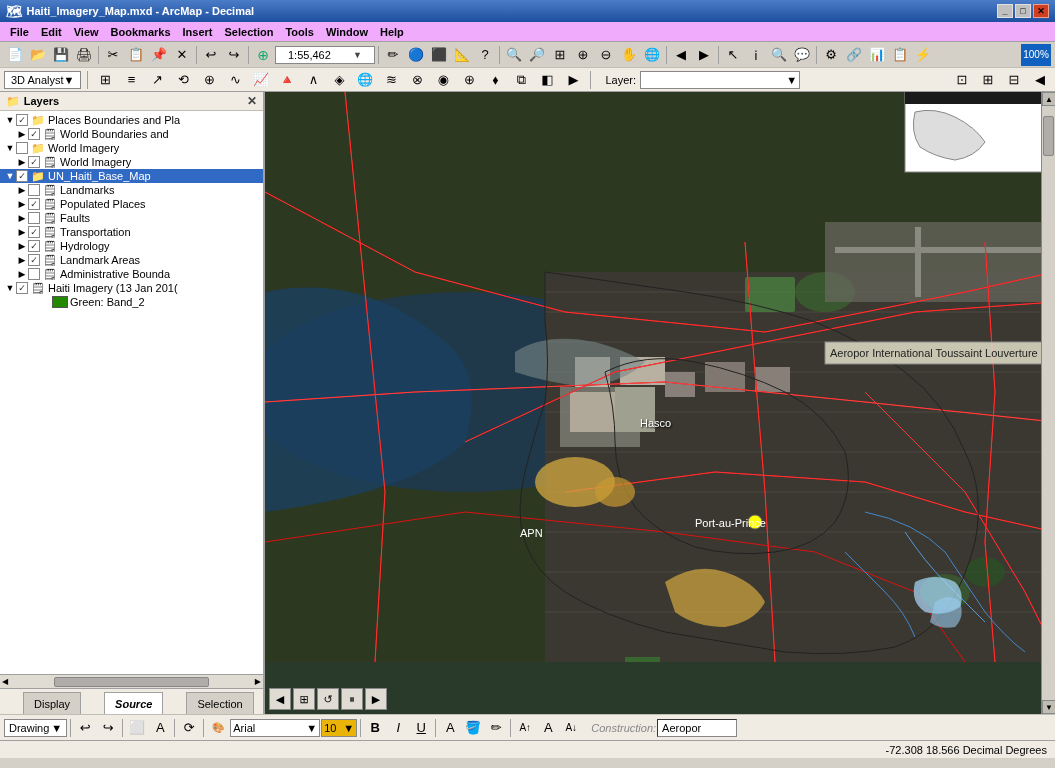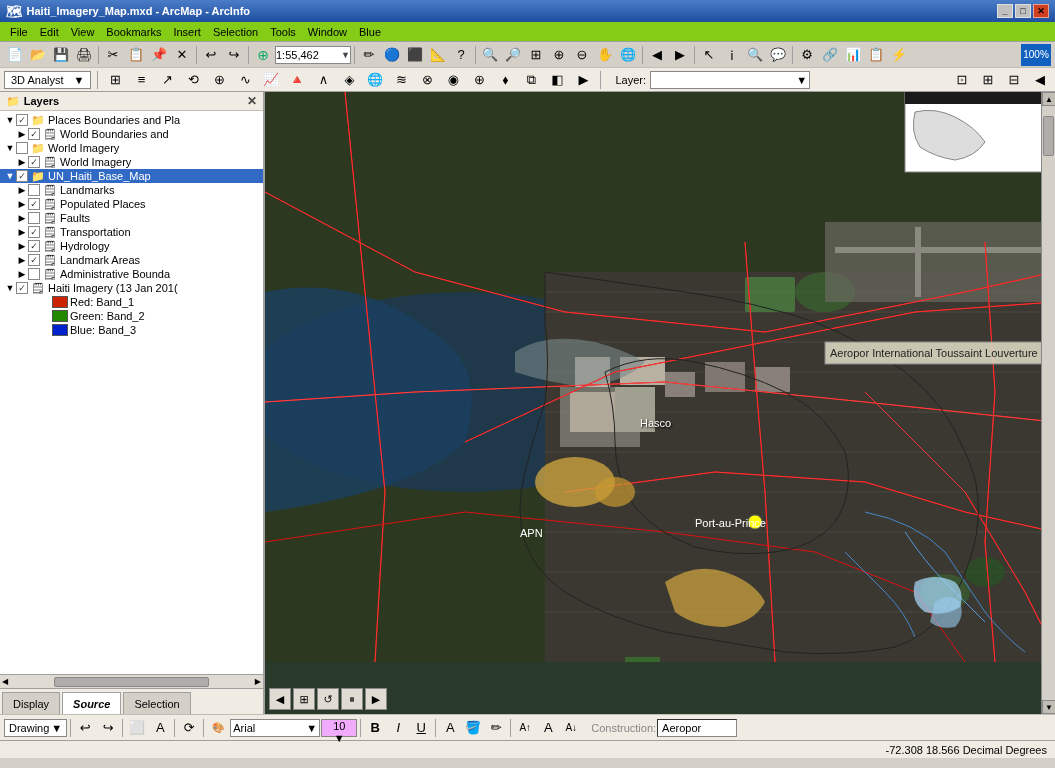--- a/index.html
+++ b/index.html
@@ -17,52 +17,52 @@
     #title-bar-controls { display: flex; gap: 2px; }
     .title-btn {
       width: 16px; height: 14px; border: 1px solid rgba(255,255,255,0.5);
       background: #c0c0c0; color: black; font-size: 9px; cursor: pointer;
       display: flex; align-items: center; justify-content: center;
     }
     .title-btn.close { background: #d04020; }
 
     
     #menu-bar {
-      height: 20px; background: #84cc16; border-bottom: 1px solid #a0a0a0;
-      display: flex; align-items: center; padding: 0 4px;
+      height: 20px; background: #f0abfc; border-bottom: 1px solid #a0a0a0;
+      display: flex; align-items: center; padding: 0 4px; font-weight: bold;
     }
     .menu-item {
       padding: 2px 6px; cursor: pointer; font-size: 11px;
     }
     .toolbar-row {
       height: 26px; display: flex; align-items: center; padding: 1px 4px; gap: 1px;
       border-bottom: 1px solid #c0bdb5;
     }
     .tb-btn {
       width: 22px; height: 22px; border: 1px solid transparent;
       background: transparent; cursor: pointer; display: flex;
       align-items: center; justify-content: center; font-size: 13px;
     }
     .tb-separator { width: 1px; height: 18px; background: #a0a0a0; margin: 0 2px; }
     .scale-box {
       border: 1px solid #888; background: white; height: 18px;
-      width: 76px; padding: 0 0; font-size: 11px;
+      width: 100px; padding: 0 12px; font-size: 11px;
       display: flex; align-items: center; justify-content: space-between;
     }
     .scale-dropdown { font-size: 9px; color: #444; cursor: pointer; }
 
     
     #analyst-toolbar {
       height: 24px; background: #f0ece4; border-bottom: 1px solid #a0a0a0;
       display: flex; align-items: center; padding: 0 4px; gap: 4px;
     }
     .analyst-label {
       border: 1px solid #888; background: white;
       padding: 1px 6px; font-size: 11px; height: 18px;
-      display: flex; align-items: center; gap: 10px; cursor: pointer;
+      display: flex; align-items: center; gap: 0; cursor: pointer;
     }
     .layer-label { font-size: 11px; margin-left: 8px; }
     .layer-dropdown {
       border: 1px solid #888; background: white; height: 18px;
       width: 160px; font-size: 11px; padding: 0 2px;
       display: flex; align-items: center; justify-content: space-between;
     }
 
     
     #main { display: flex; height: calc(768px - 22px - 20px - 26px - 24px - 26px - 28px); }
@@ -121,21 +121,21 @@
     }
 
     
     #toc-tabs {
       height: 26px; background: #f0ece4; border-top: 1px solid #a0a0a0;
       display: flex; align-items: flex-end; padding: 0 2px;
     }
     .toc-tab {
       height: 22px; padding: 0 10px; border: 1px solid #a0a0a0;
       border-bottom: none; background: #d4d0c8; cursor: pointer;
-      display: flex; align-items: center; font-size: 11px; margin-right: 2px;
+      display: flex; align-items: center; font-size: 11px; margin-right: 2px; margin-left: 21px;
     }
     .toc-tab.active { background: white; font-weight: bold; font-style: italic; }
 
     
     #map-area {
       flex: 1; position: relative; overflow: hidden;
       background: #2a3a2a;
     }
 
     
@@ -179,56 +179,56 @@
       border: 1px solid #888; background: white; height: 18px;
       padding: 0 4px; font-size: 11px; display: flex; align-items: center;
       gap: 2px; cursor: pointer;
     }
     .font-select {
       border: 1px solid #888; background: white; height: 18px;
       width: 90px; padding: 0 2px; font-size: 11px;
       display: flex; align-items: center; justify-content: space-between; cursor: pointer;
     }
     .font-size-select {
-      border: 1px solid #888; background: #f0abfc; height: 18px;
+      border: 1px solid #888; background: #eab308; height: 18px;
       width: 36px; padding: 0 2px; font-size: 11px;
-      display: flex; align-items: center; justify-content: space-between; cursor: pointer; flex-direction: column;
-    }
-    .construction-label { font-size: 11px; color: #888; margin-left: 8px; }
+      display: flex; align-items: center; justify-content: space-between; cursor: pointer;
+    }
+    .construction-label { font-size: 11px; color: #888; margin-left: 8px; font-style: italic; }
     .horizon-box {
       border: 1px inset #888; background: white; height: 18px;
       width: 80px; padding: 0 4px; font-size: 11px;
       display: flex; align-items: center;
     }
   </style>
 </head>
 <body>
 
 <div id="title-bar">
   <div id="title-bar-left">
     <span style="font-size:13px;">🗺</span>
-    <span>Haiti_Imagery_Map.mxd - ArcMap - ArcInfo</span>
+    <span>Haiti_Imagery_Map.mxd - ArcMap - Decimal</span>
   </div>
   <div id="title-bar-controls">
     <div class="title-btn">_</div>
     <div class="title-btn">□</div>
     <div class="title-btn close">✕</div>
   </div>
 </div>
 
 <div id="menu-bar">
   <span class="menu-item">File</span>
   <span class="menu-item">Edit</span>
   <span class="menu-item">View</span>
   <span class="menu-item">Bookmarks</span>
   <span class="menu-item">Insert</span>
   <span class="menu-item">Selection</span>
   <span class="menu-item">Tools</span>
   <span class="menu-item">Window</span>
-  <span class="menu-item">Blue</span>
+  <span class="menu-item">Help</span>
 </div>
 
 <div class="toolbar-row">
   <button class="tb-btn">📄</button>
   <button class="tb-btn">📂</button>
   <button class="tb-btn">💾</button>
   <button class="tb-btn">🖨</button>
   <div class="tb-separator"></div>
   <button class="tb-btn">✂</button>
   <button class="tb-btn">📋</button>
@@ -404,34 +404,22 @@
 
       <div class="toc-item indent-0">
         <div class="expand-btn">▼</div>
         <div class="checkbox checked"></div>
         <div class="item-icon">🗒</div>
         <span class="item-text">Haiti Imagery (13 Jan 201(</span>
       </div>
       <div class="toc-item indent-2">
         <div style="width:12px"></div>
         <div style="width:12px"></div>
-        <div style="width:16px;height:12px;background:#cc2200;border:1px solid #555;flex-shrink:0;"></div>
-        <span class="item-text" style="margin-left:2px;">Red:   Band_1</span>
-      </div>
-      <div class="toc-item indent-2">
-        <div style="width:12px"></div>
-        <div style="width:12px"></div>
         <div style="width:16px;height:12px;background:#228800;border:1px solid #555;flex-shrink:0;"></div>
         <span class="item-text" style="margin-left:2px;">Green: Band_2</span>
-      </div>
-      <div class="toc-item indent-2">
-        <div style="width:12px"></div>
-        <div style="width:12px"></div>
-        <div style="width:16px;height:12px;background:#0022cc;border:1px solid #555;flex-shrink:0;"></div>
-        <span class="item-text" style="margin-left:2px;">Blue:   Band_3</span>
       </div>
 
     </div>
 
     <div id="toc-scroll">
       <span style="font-size:8px;cursor:pointer;">◀</span>
       <div class="scroll-thumb"></div>
       <span style="font-size:8px;cursor:pointer;">▶</span>
     </div>
 

